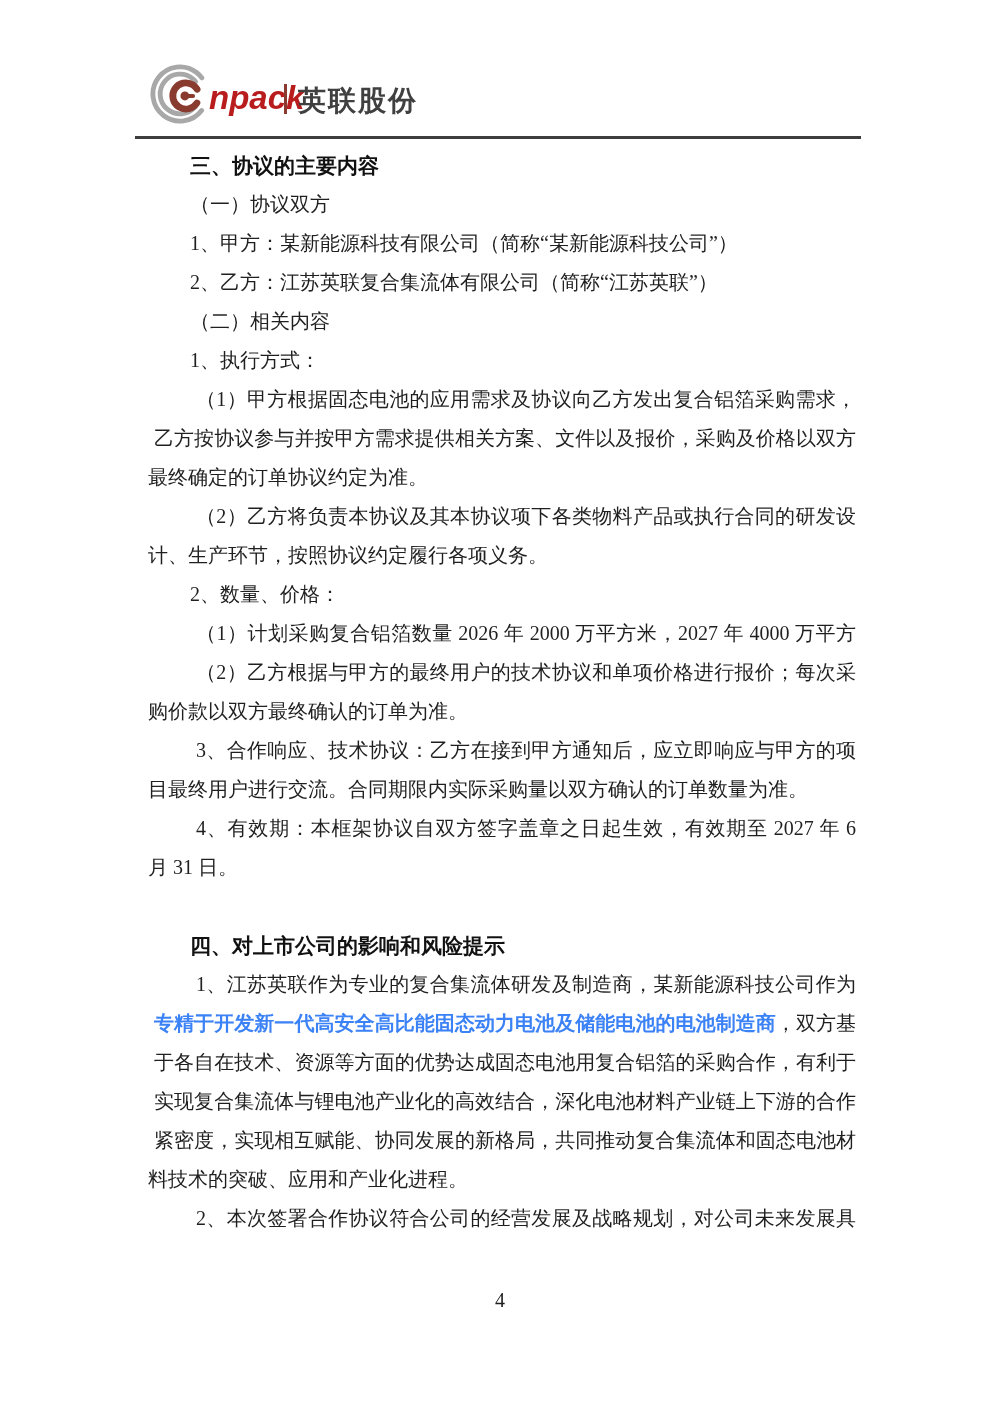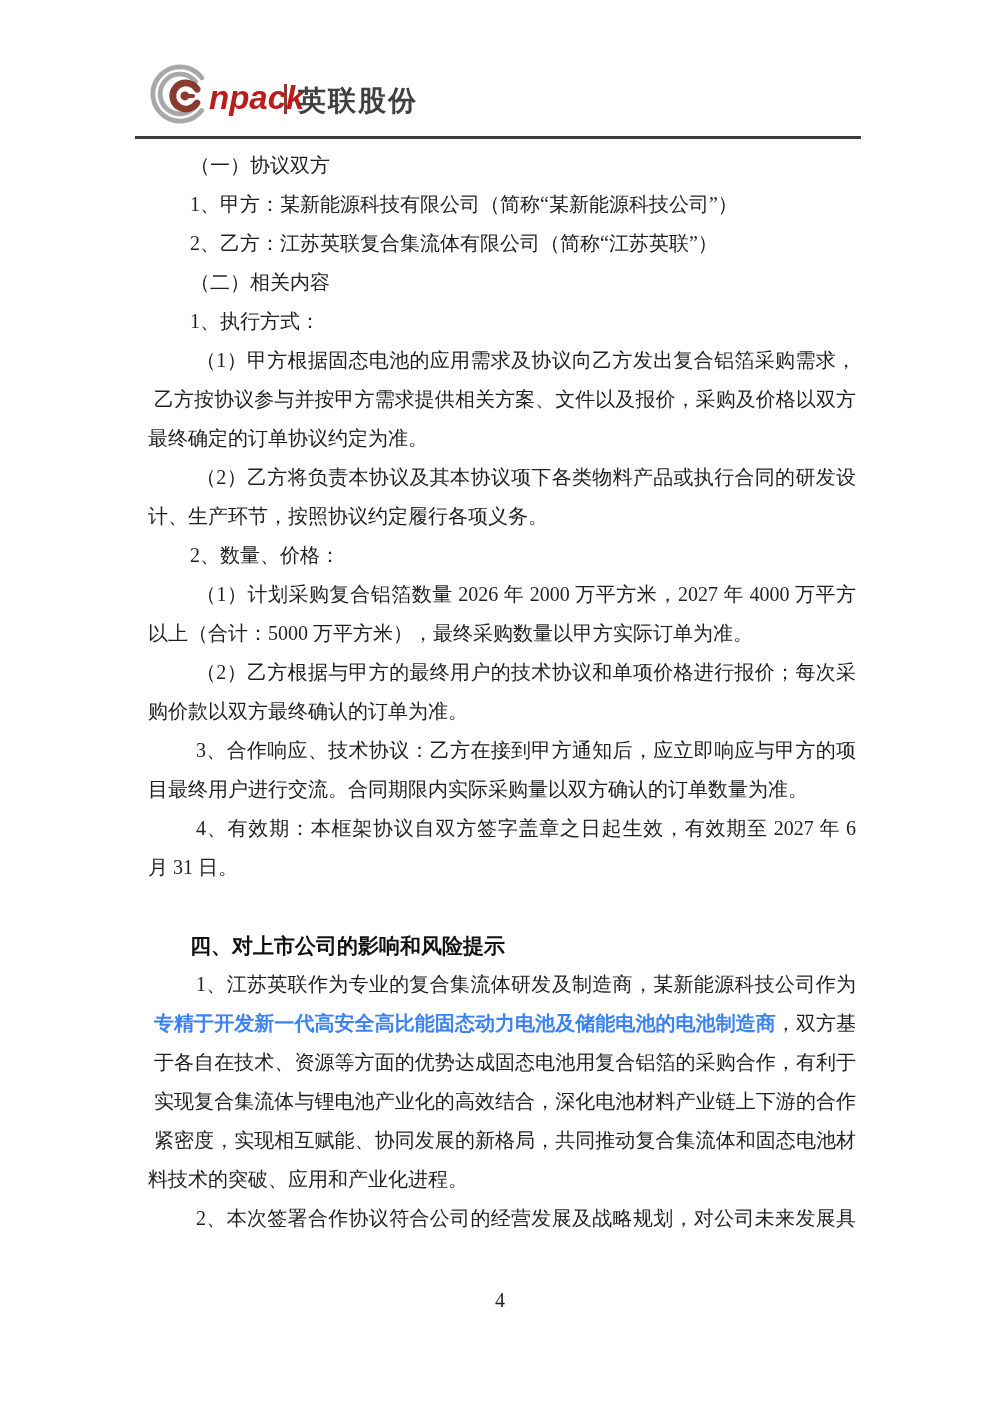--- a/index.html
+++ b/index.html
@@ -75,33 +75,33 @@
       <circle cx="35" cy="35" r="4.6" fill="#8a3b30"></circle>
       <line x1="36" y1="35" x2="43.5" y2="35" stroke="#8a3b30" stroke-width="4" stroke-linecap="round"></line>
     </svg>
     <span class="brand">npack</span>
     <div class="logo-divider"></div>
     <span class="company">英联股份</span>
     <div class="header-rule"></div>
   </div>
 
   <main class="doc-body" id="doc-body">
+      <div class="line indent heading">三、协议的主要内容</div>
       <div class="line indent">（一）协议双方</div>
       <div class="line indent">1、甲方：某新能源科技有限公司（简称“某新能源科技公司”）</div>
       <div class="line indent">2、乙方：江苏英联复合集流体有限公司（简称“江苏英联”）</div>
       <div class="line indent">（二）相关内容</div>
       <div class="line indent">1、执行方式：</div>
       <div class="line indent justify">（1）甲方根据固态电池的应用需求及协议向乙方发出复合铝箔采购需求，</div>
       <div class="line justify">乙方按协议参与并按甲方需求提供相关方案、文件以及报价，采购及价格以双方</div>
       <div class="line">最终确定的订单协议约定为准。</div>
       <div class="line indent justify">（2）乙方将负责本协议及其本协议项下各类物料产品或执行合同的研发设</div>
       <div class="line">计、生产环节，按照协议约定履行各项义务。</div>
       <div class="line indent">2、数量、价格：</div>
       <div class="line indent justify">（1）计划采购复合铝箔数量 2026 年 2000 万平方米，2027 年 4000 万平方米</div>
-      <div class="line">以上（合计：5000 万平方米），最终采购数量以甲方实际订单为准。</div>
       <div class="line indent justify">（2）乙方根据与甲方的最终用户的技术协议和单项价格进行报价；每次采</div>
       <div class="line">购价款以双方最终确认的订单为准。</div>
       <div class="line indent justify">3、合作响应、技术协议：乙方在接到甲方通知后，应立即响应与甲方的项</div>
       <div class="line">目最终用户进行交流。合同期限内实际采购量以双方确认的订单数量为准。</div>
       <div class="line indent justify">4、有效期：本框架协议自双方签字盖章之日起生效，有效期至 2027 年 6</div>
       <div class="line">月 31 日。</div>
       <div class="line blank"></div>
       <div class="line indent heading">四、对上市公司的影响和风险提示</div>
       <div class="line indent justify">1、江苏英联作为专业的复合集流体研发及制造商，某新能源科技公司作为</div>
       <div class="line justify"><span class="seg-bold">专精于开发新一代高安全高比能固态动力电池及储能电池的电池制造商</span><span>，双方基</span></div>

